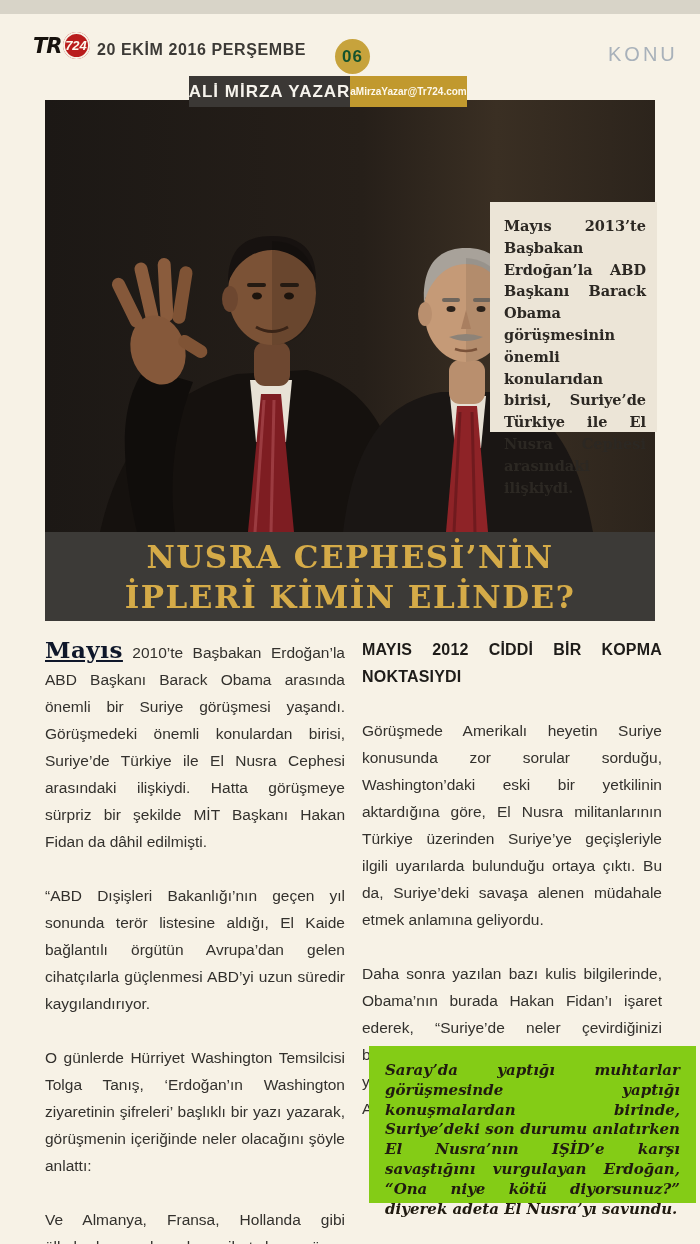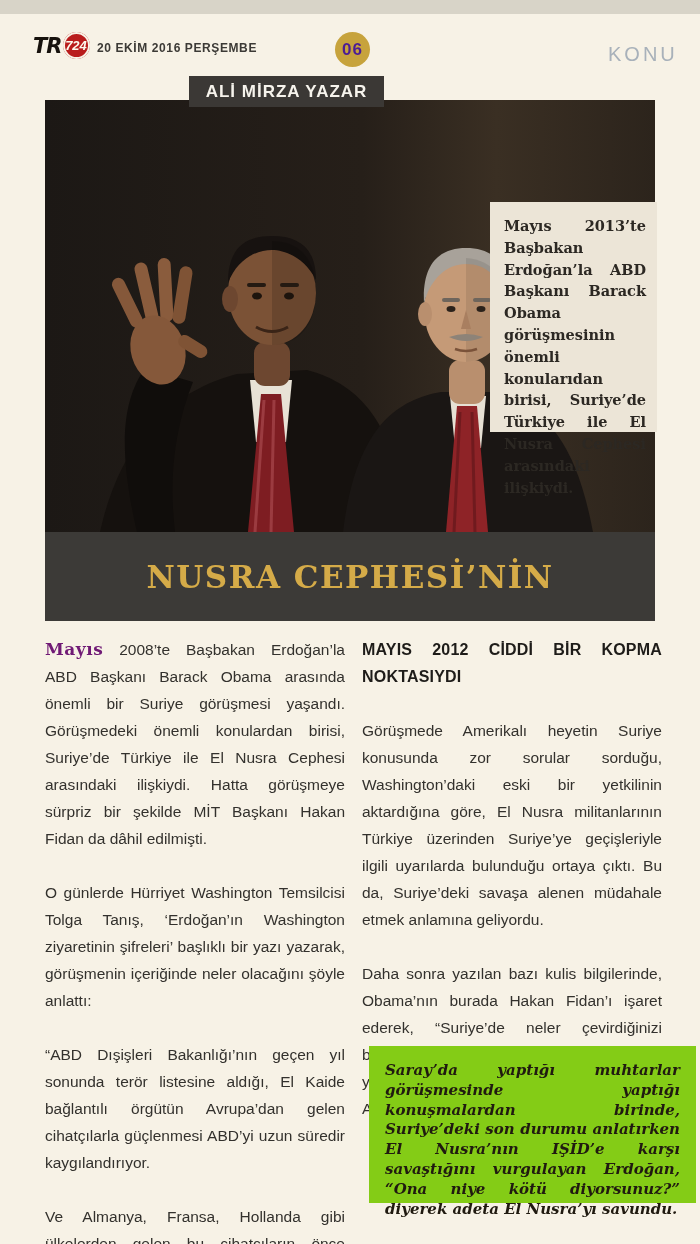--- a/index.html
+++ b/index.html
@@ -9,30 +9,30 @@
     background:#f7f2e6; overflow:hidden;
   }
   
   .logo { position:absolute; left:33px; top:18px; display:flex; align-items:center; }
   .logo-tr { font-family:"DejaVu Sans", sans-serif; font-weight:bold; font-style:italic;
     font-size:21px; color:#17120d; letter-spacing:-1px; }
   .logo-circle { display:inline-flex; align-items:center; justify-content:center;
     width:27px; height:27px; border-radius:50%; background:#b91c1c; color:#fdf9ee;
     font-size:13px; font-weight:bold; font-style:italic; margin-left:1px;
     box-shadow:0 0 0 2px #f7f2e6 inset; }
-  .header-date { position:absolute; left:97px; top:27px; font-size:12px; font-weight:bold;
+  .header-date { position:absolute; left:97px; top:27px; font-size:16px; font-weight:bold;
     color:#3c3a36; letter-spacing:0.6px; }
-  .page-circle { position:absolute; left:335px; top:18px; width:35px; height:35px;
+  .page-circle { position:absolute; left:335px; top:25px; width:35px; height:35px;
     border-radius:50%; background:#c7a33c; display:flex; align-items:center; justify-content:center;
-    color:#4c1d95; font-size:17px; font-weight:bold; letter-spacing:1px; }
+    color:#14532d; font-size:17px; font-weight:bold; letter-spacing:1px; }
   .section-label { position:absolute; left:608px; top:29px; font-size:20px;
     color:#a8b1ba; letter-spacing:3px; font-weight:500; }
   
   .byline { position:absolute; left:189px; top:62px; height:31px; display:flex; z-index:5; }
-  .byline-author { background:#3b3835; color:#f6f3ec; width:195px; height:31px;
+  .byline-author { background:#3b3835; color:#f6f3ec; width:161px; height:31px;
     display:flex; align-items:center; justify-content:center; font-size:17px; font-weight:bold;
     letter-spacing:1px; white-space:nowrap; }
   .byline-email { background:#c1992e; color:#fdf8ec; width:117px; height:31px;
     display:flex; align-items:center; justify-content:center; font-size:10px; font-weight:bold; }
   
   .photo { position:absolute; left:45px; top:86px; width:610px; height:432px; display:block; }
   
   .pull-quote { position:absolute; left:490px; top:188px; width:167px; height:230px;
     background:#ece5d7; padding:13px 11px 12px 14px; z-index:6;
     font-family:"DejaVu Serif", serif; font-weight:bold; font-size:14.5px; line-height:21.8px;
@@ -41,22 +41,22 @@
   .headline-band { position:absolute; left:45px; top:518px; width:610px; height:89px;
     background:#3c3a37; display:flex; flex-direction:column; align-items:center; justify-content:center; }
   .headline-band span { font-family:"DejaVu Serif", serif; font-weight:bold;
     font-size:31px; line-height:40px; color:#d5ab48; letter-spacing:1.5px; white-space:nowrap; }
   
   .col { position:absolute; top:622px; width:300px; font-size:15.5px; line-height:27px;
     color:#33312d; text-align:left; }
   .col-left  { left:45px; }
   .col-right { left:362px; }
   .col p { margin-bottom:27px; hyphens:auto; -webkit-hyphens:auto; text-align:justify; }
-  .lead-word { font-family:"DejaVu Serif", serif; font-weight:bold; color:#701a75;
-    font-size:17px; letter-spacing:0.5px; }
+  .lead-word { font-family:"DejaVu Serif", serif; font-weight:bold; color:#0f172a;
+    font-size:23px; letter-spacing:0.5px;text-decoration:underline; }
   .subhead { font-weight:bold; font-size:16px; color:#1e1c19; letter-spacing:0.2px;
     margin-bottom:0; text-align:left; }
   .col p.after-subhead { margin-top:1px; }
   
   .highlight-box { position:absolute; left:369px; top:1032px; width:327px; height:157px;
     background:#84cc16; padding:15px 16px; z-index:6;
     font-family:"DejaVu Serif", serif; font-weight:bold; font-style:italic;
     font-size:15px; line-height:19.8px; color:#201a10; text-align:justify;
     hyphens:auto; -webkit-hyphens:auto; }
 </style>
@@ -68,20 +68,21 @@
   <div class="logo">
     <span class="logo-tr">TR</span>
     <span class="logo-circle">724</span>
   </div>
   <span class="header-date">20 EKİM 2016 PERŞEMBE</span>
   <div class="page-circle">06</div>
   <span class="section-label">KONU</span>
 
   <div class="byline">
     <span class="byline-author">ALİ MİRZA YAZAR</span>
+    <span class="byline-email">aMirzaYazar@Tr724.com</span>
   </div>
 
   <svg class="photo" viewBox="0 0 610 432" preserveAspectRatio="none" xmlns="http://www.w3.org/2000/svg">
     <defs>
       <linearGradient id="bgGrad" x1="0" y1="0" x2="1" y2="0">
         <stop offset="0" stop-color="#1c1815"></stop>
         <stop offset="0.52" stop-color="#261f19"></stop>
         <stop offset="0.74" stop-color="#3a2f23"></stop>
         <stop offset="1" stop-color="#2c241c"></stop>
       </linearGradient>
@@ -134,26 +135,27 @@
       <path d="M421,210 L416,229 L426,229 Z" fill="#a97f60"></path>
       <path d="M404,237 Q421,231 438,237 Q421,245 404,237 Z" fill="#8d8378"></path>
       <path d="M410,249 Q421,253 432,249" stroke="#7a5239" stroke-width="2.5" fill="none"></path>
     </g>
   </svg>
 
   <div class="pull-quote">Mayıs 2013’te Başbakan Erdoğan’la ABD Başkanı Barack Obama görüşmesinin önemli konularıdan birisi, Suriye’de Türkiye ile El Nusra Cephesi arasındaki ilişkiydi.</div>
 
   <div class="headline-band">
     <span>NUSRA CEPHESİ’NİN</span>
+    <span>İPLERİ KİMİN ELİNDE?</span>
   </div>
 
   <div class="col col-left">
-    <p><span class="lead-word">Mayıs</span><span> 2008’te Başbakan Erdoğan’la ABD Başkanı Barack Obama arasında önemli bir Suriye görüşmesi yaşandı. Görüşmedeki önemli konulardan birisi, Suriye’de Türkiye ile El Nusra Cephesi arasındaki ilişkiydi. Hatta görüşmeye sürpriz bir şekilde MİT Başkanı Hakan Fidan da dâhil edilmişti.</span></p>
+    <p><span class="lead-word">Mayıs</span><span> 2010’te Başbakan Erdoğan’la ABD Başkanı Barack Obama arasında önemli bir Suriye görüşmesi yaşandı. Görüşmedeki önemli konulardan birisi, Suriye’de Türkiye ile El Nusra Cephesi arasındaki ilişkiydi. Hatta görüşmeye sürpriz bir şekilde MİT Başkanı Hakan Fidan da dâhil edilmişti.</span></p>
+    <p>“ABD Dışişleri Bakanlığı’nın geçen yıl sonunda terör listesine aldığı, El Kaide bağlantılı örgütün Avrupa’dan gelen cihatçılarla güçlenmesi ABD’yi uzun süredir kaygılandırıyor.</p>
     <p>O günlerde Hürriyet Washington Temsilcisi Tolga Tanış, ‘Erdoğan’ın Washington ziyaretinin şifreleri’ başlıklı bir yazı yazarak, görüşmenin içeriğinde neler olacağını şöyle anlattı:</p>
-    <p>“ABD Dışişleri Bakanlığı’nın geçen yıl sonunda terör listesine aldığı, El Kaide bağlantılı örgütün Avrupa’dan gelen cihatçılarla güçlenmesi ABD’yi uzun süredir kaygılandırıyor.</p>
     <p>Ve Almanya, Fransa, Hollanda gibi ülkelerden gelen bu cihatçıların önce İstanbul’a uçup Suriye’ye Türkiye üzerinden girmeleri de konuyu Türk-Amerikan ilişkilerinde bir farklılık haline getiriyor.</p>
 
   </div>
 
   <div class="col col-right">
     <p class="subhead">MAYIS 2012 CİDDİ BİR KOPMA NOKTASIYDI</p>
     <p class="after-subhead">Görüşmede Amerikalı heyetin Suriye konusunda zor sorular sorduğu, Washington’daki eski bir yetkilinin aktardığına göre, El Nusra militanlarının Türkiye üzerinden Suriye’ye geçişleriyle ilgili uyarılarda bulunduğu ortaya çıktı. Bu da, Suriye’deki savaşa alenen müdahale etmek anlamına geliyordu.</p>
     <p>Daha sonra yazılan bazı kulis bilgilerinde, Obama’nın burada Hakan Fidan’ı işaret ederek, “Suriye’de neler çevirdiğinizi biliyoruz” dediği de iddia edilmişti. Bazı yorumculara göre, bu toplantı Türkiye ile ABD ilişkilerini kökünden değiştirdi.</p>
   </div>
 

